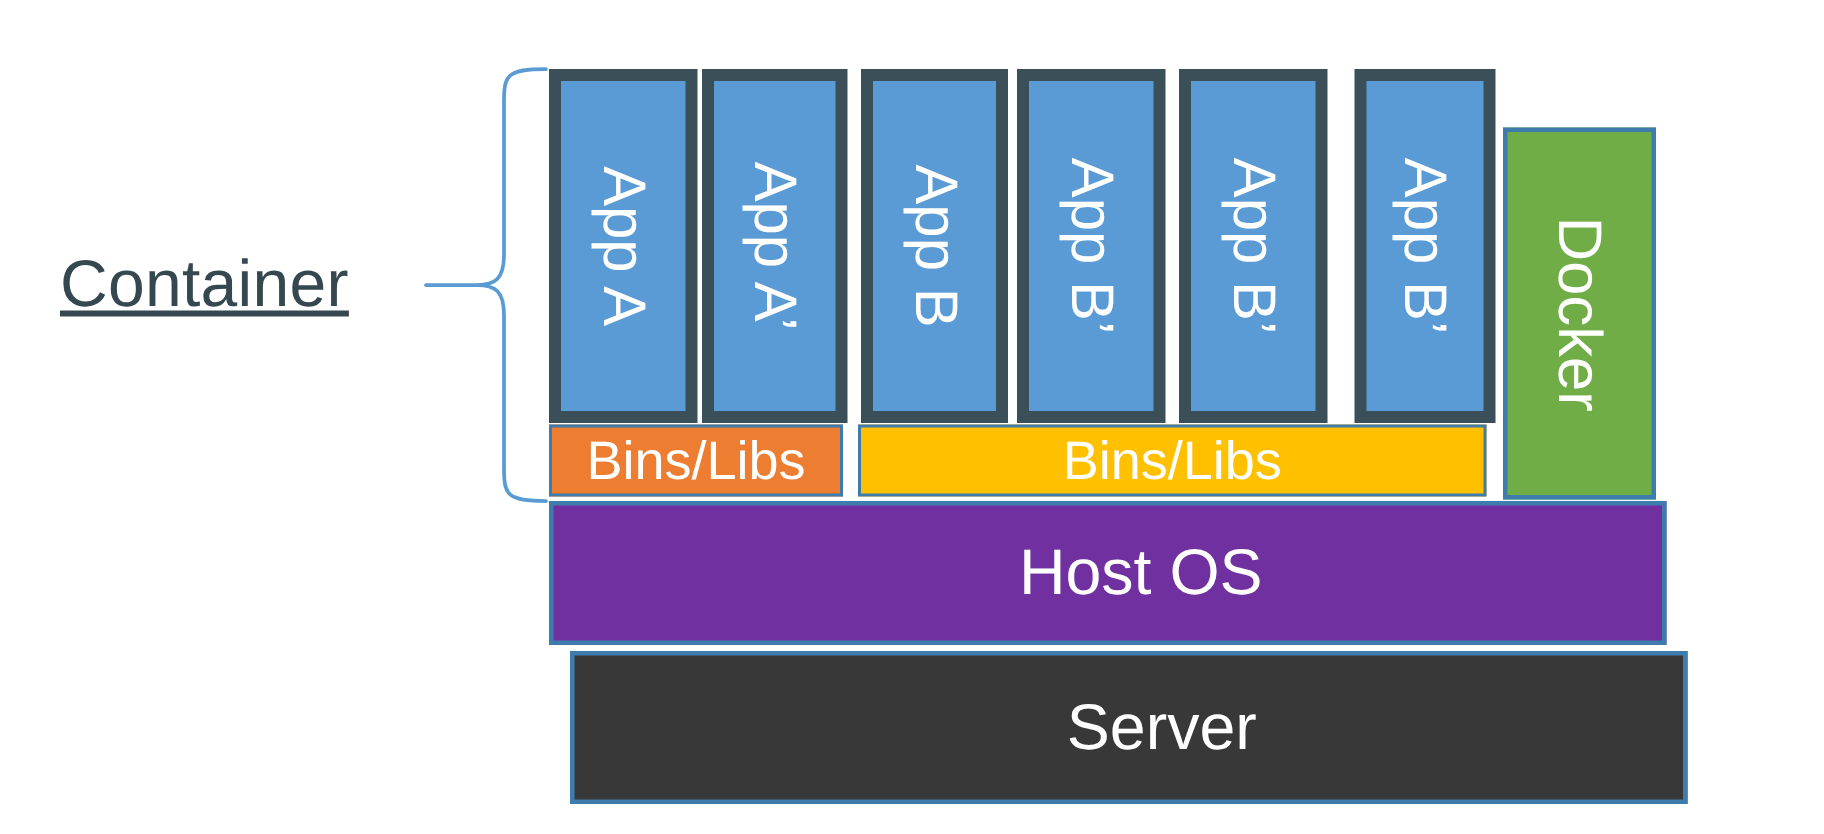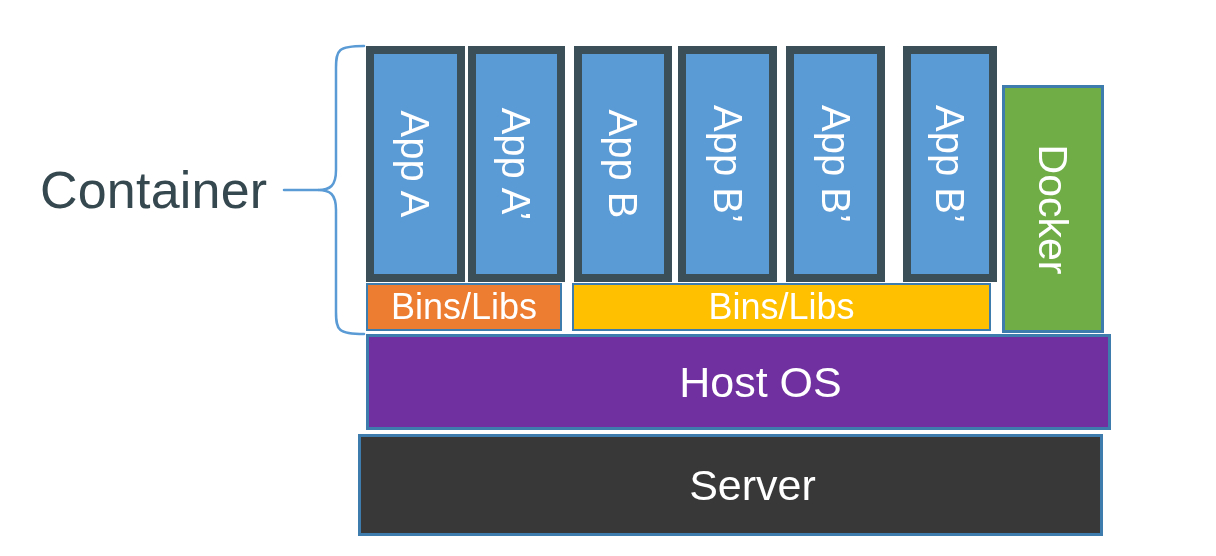--- a/index.html
+++ b/index.html
@@ -21,24 +21,25 @@
   
   #container-label {
     position: absolute;
     left: 40px;
     top: 160px;
     width: 225px;
     height: 60px;
     display: flex;
     align-items: center;
     justify-content: flex-start;
-    font-size: 52px;
+    font-size: 44px;
     color: #36484F;
     letter-spacing: 0.2px;
     white-space: nowrap;
+    text-decoration: underline;
   }
   #container-brace {
     position: absolute;
     left: 268px;
     top: 42px;
     width: 100px;
     height: 296px;
   }
 
   
@@ -178,15 +179,15 @@
   <div class="binlib" id="binlib-orange" style="left:366px; top:283px; width:196px; height:48px;">Bins/Libs</div>
 
   <div class="binlib" id="binlib-yellow" style="left:572px; top:283px; width:419px; height:48px;">Bins/Libs</div>
 
   <div id="docker-box" style="left:1002px; top:85px; width:102px; height:248px;">
     <span id="docker-text">Docker</span>
   </div>
 
   <div class="base-bar" id="host-os-bar" style="left:366px; top:334px; width:745px; height:96px;">Host OS</div>
 
-  <div class="base-bar" id="server-bar" style="left:358px; top:434px; width:745px; height:102px;">Server</div>
+  <div class="base-bar" id="server-bar" style="left:380px; top:434px; width:745px; height:102px;">Server</div>
 
 </div>
 
 </body></html>

